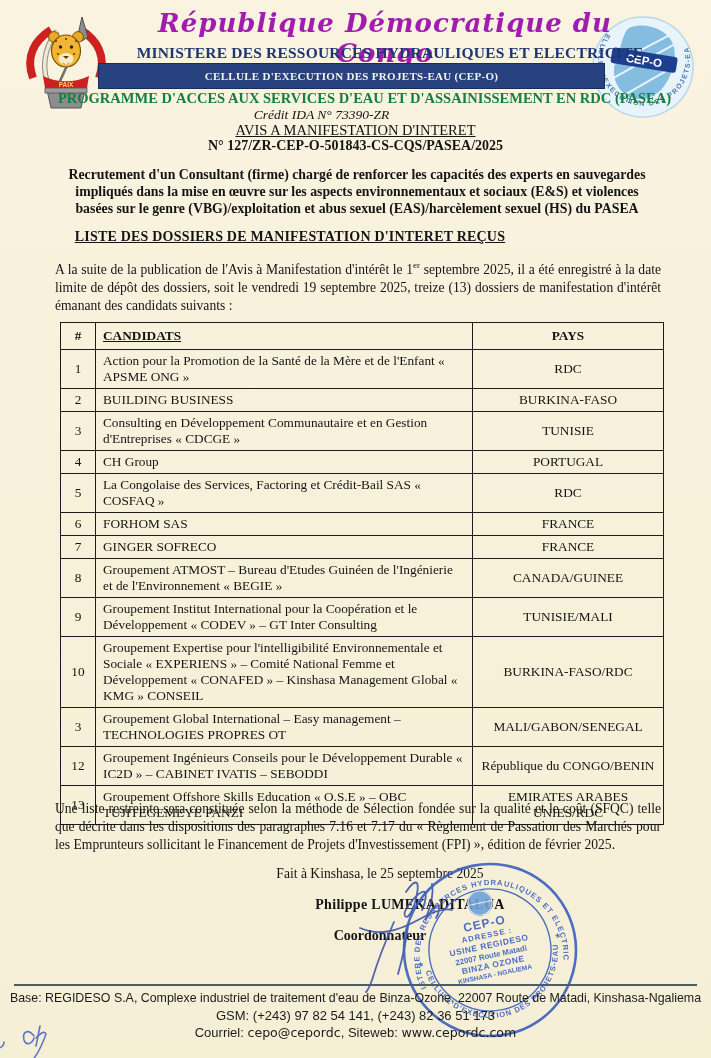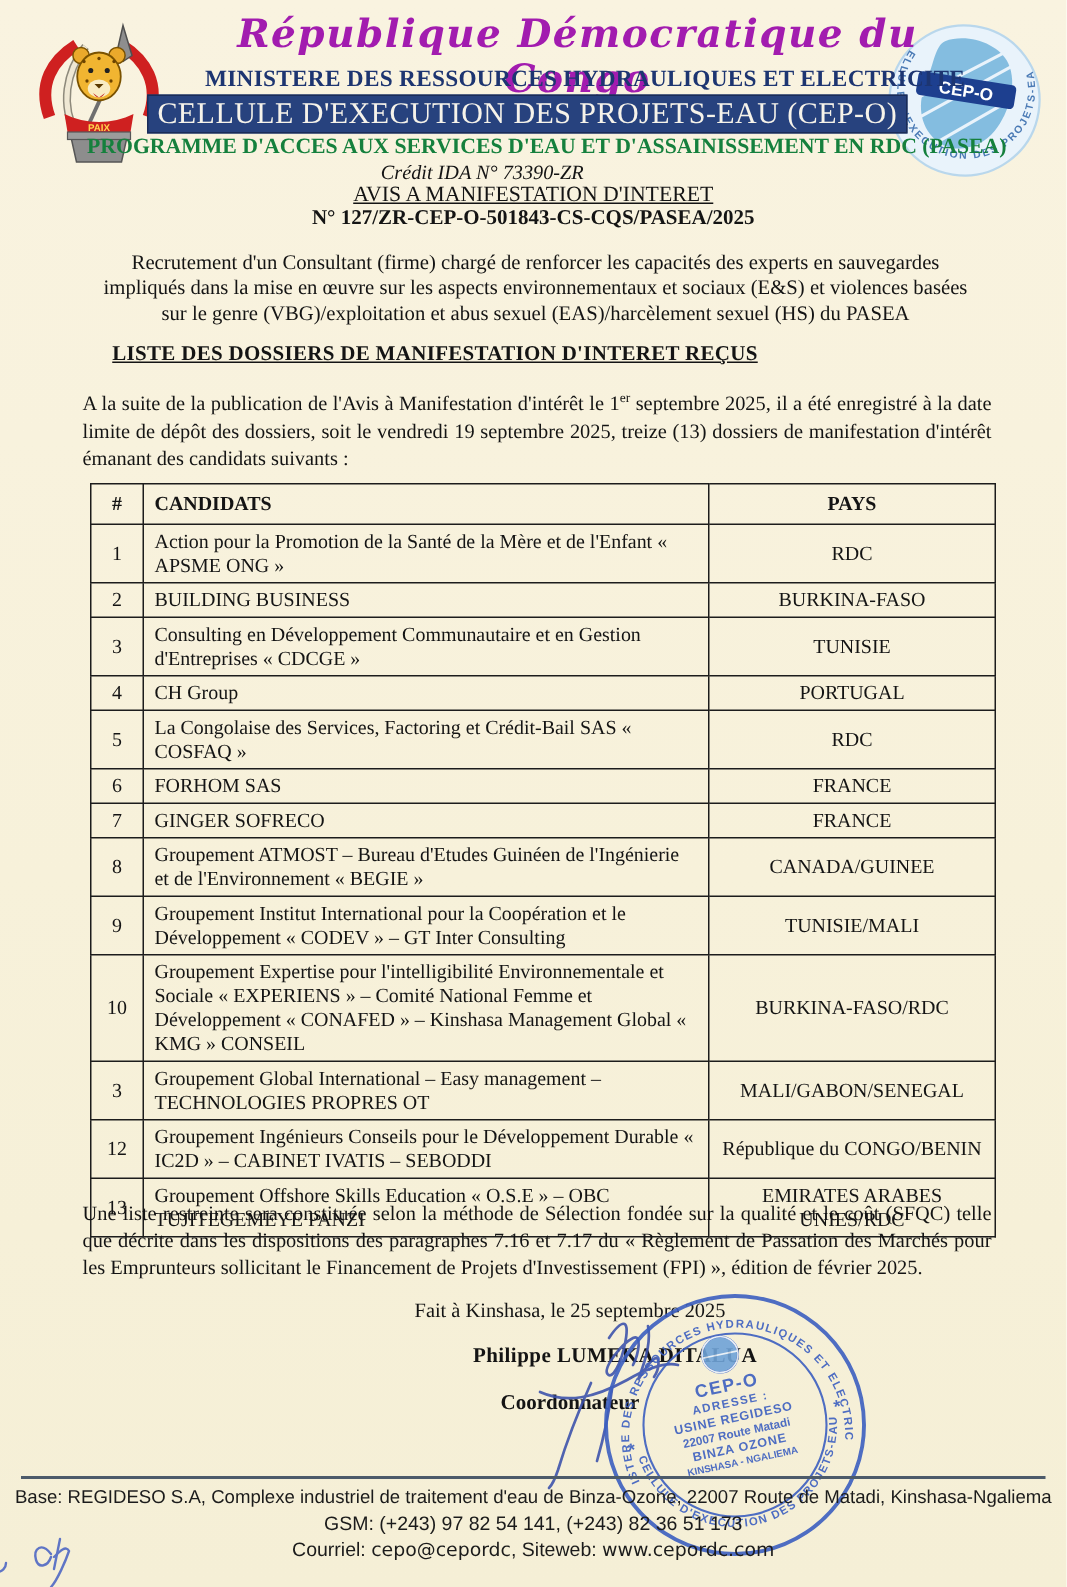--- a/index.html
+++ b/index.html
@@ -13,50 +13,50 @@
   
   .coat { position:absolute; left:20px; top:10px; width:92px; height:112px; }
   .emblem { position:absolute; left:586px; top:12px; width:114px; height:110px; }
   .republic { position:absolute; left:110px; top:8px; width:550px; text-align:center;
     font-family:"DejaVu Serif", serif; font-style:italic; font-weight:bold;
     font-size:26px; color:#a21caf; letter-spacing:1px; }
   .ministry { position:absolute; left:110px; top:44px; width:560px; text-align:center;
     font-weight:bold; font-size:15.5px; color:#1d3571; letter-spacing:.2px; }
   .banner { position:absolute; left:98px; top:63px; width:505px; height:24px;
     background:#27427e; border:1px solid #1a2c58; display:flex; align-items:center; justify-content:center; }
-  .banner span { color:#f6f3ea; font-weight:normal; font-size:20px; letter-spacing:.3px; }
+  .banner span { color:#f6f3ea; font-weight:bold; font-size:11px; letter-spacing:.3px; }
   .programme { position:absolute; left:0; top:90px; width:641px; text-align:center;
     font-weight:bold; font-size:14.5px; color:#15803d;padding-left:44px; }
   .credit { position:absolute; left:0; top:107px; width:643px; text-align:center;
     font-style:italic; font-size:13.5px; }
   .avis { position:absolute; left:0; top:122px; width:711px; text-align:center;
     font-weight:normal; font-size:14.5px; text-decoration:underline; }
   .noticenum { position:absolute; left:0; top:138px; width:711px; text-align:center;
     font-weight:bold; font-size:14px; }
 
   
   .subject { position:absolute; left:68px; top:166px; width:578px; text-align:center;
-    font-weight:normal; font-size:13.8px; line-height:17px; }
+    font-weight:bold; font-size:13.8px; line-height:17px; }
   .list-heading { position:absolute; left:0; top:229px; width:580px; text-align:center;
     font-weight:bold; font-size:14px; text-decoration:underline; letter-spacing:.2px; }
   .intro { position:absolute; left:55px; top:256px; width:606px; text-align:justify;
     font-size:13.6px; line-height:18px; }
   .intro sup { font-size:9px; }
 
   
   table.cands { position:absolute; left:60px; top:322px; width:603px;
     border-collapse:collapse; table-layout:fixed; }
   table.cands th, table.cands td { border:1.6px solid #1c1c1c; font-size:13.3px;
     line-height:16px; padding:3px 7px; vertical-align:middle; }
   table.cands th { font-weight:bold; padding:5px 7px; }
   col.c-num { width:35px; } col.c-cand { width:377px; } col.c-pays { width:191px; }
   .cell-num { text-align:center; }
   .cell-cand { text-align:left; }
   .cell-pays { text-align:center;margin-top:36px; }
-  th.h-cand { text-align:left; }
+  th.h-cand { text-align:left;text-decoration:underline; }
 
   .closing { position:absolute; left:55px; top:800px; width:606px; text-align:justify;
     font-size:13.6px; line-height:18px; }
   .fait { position:absolute; left:60px; top:866px; width:640px; text-align:center;
     font-size:13.6px; }
   .sig-name { position:absolute; left:60px; top:897px; width:700px; text-align:center;
     font-weight:bold; font-size:14px; letter-spacing:.3px; }
   .sig-title { position:absolute; left:30px; top:928px; width:700px; text-align:center;
     font-weight:bold; font-size:14px; }
 

